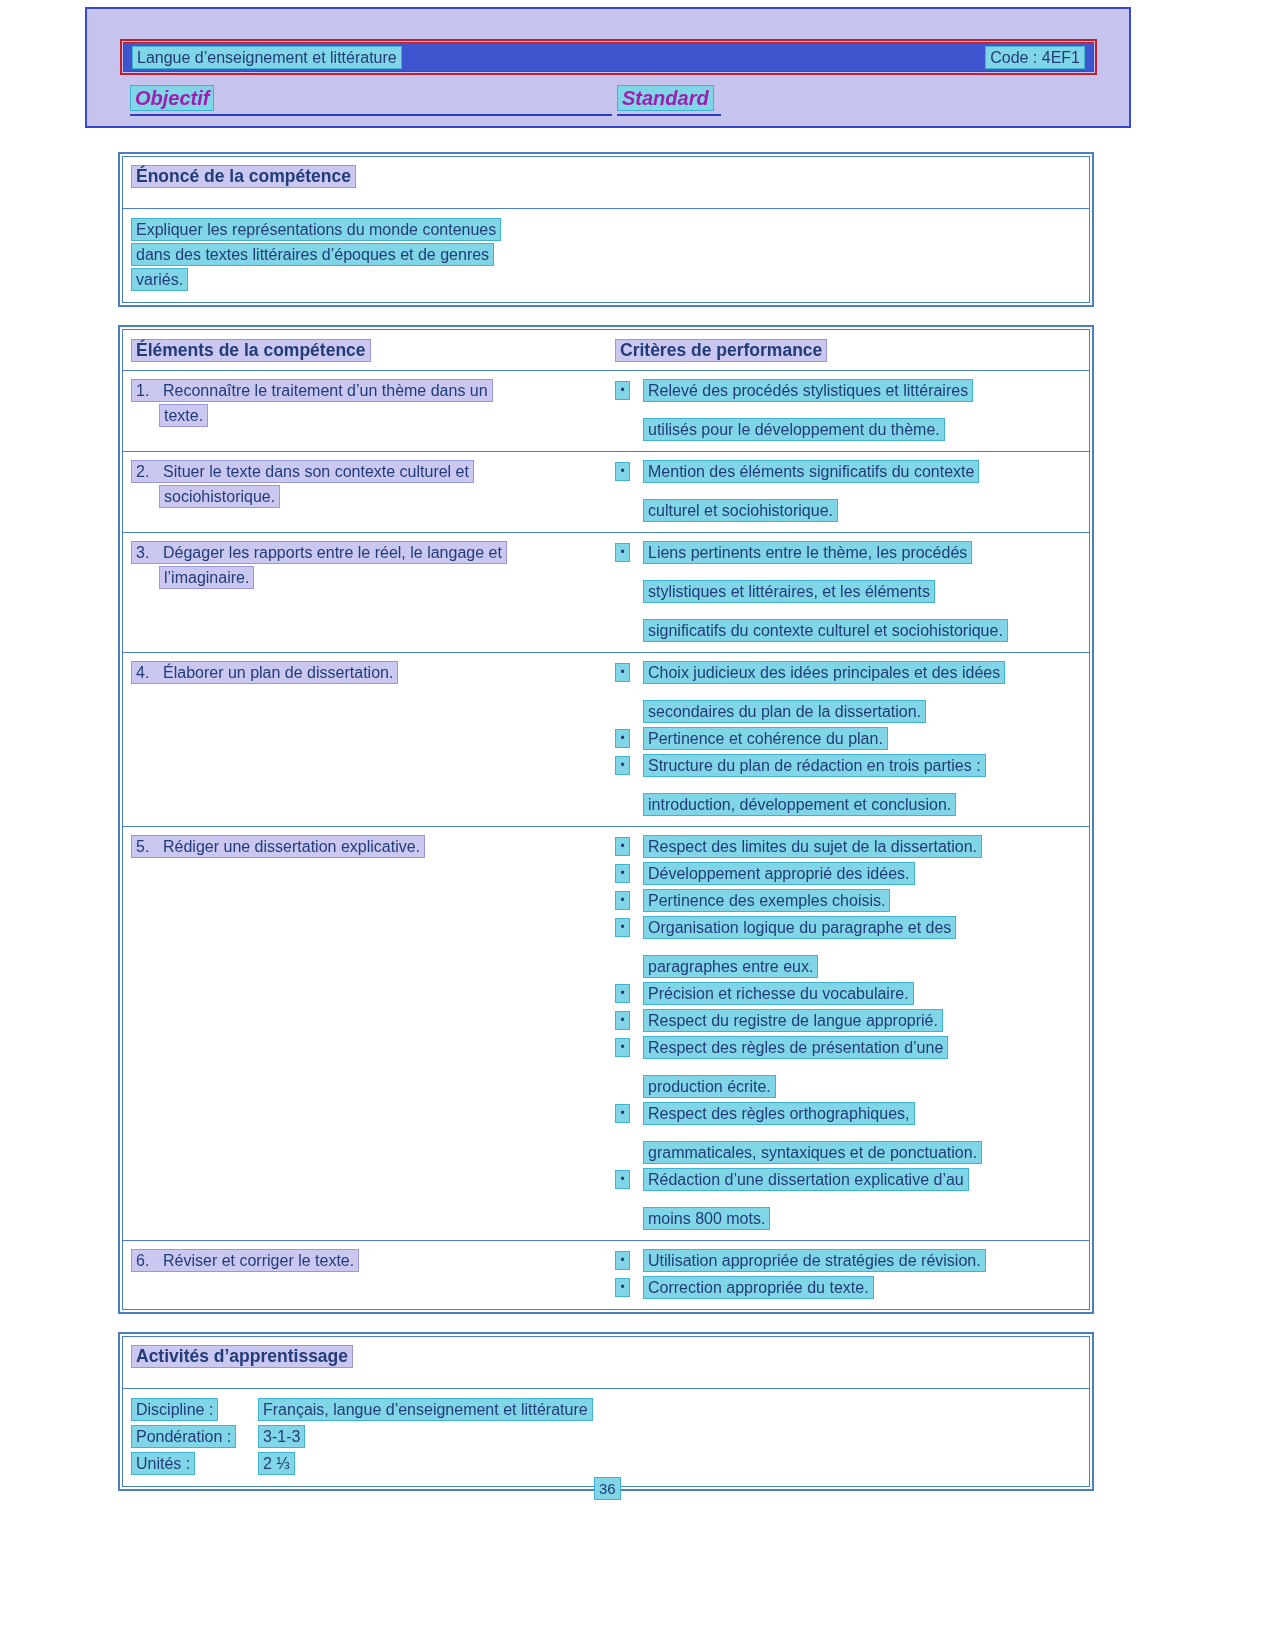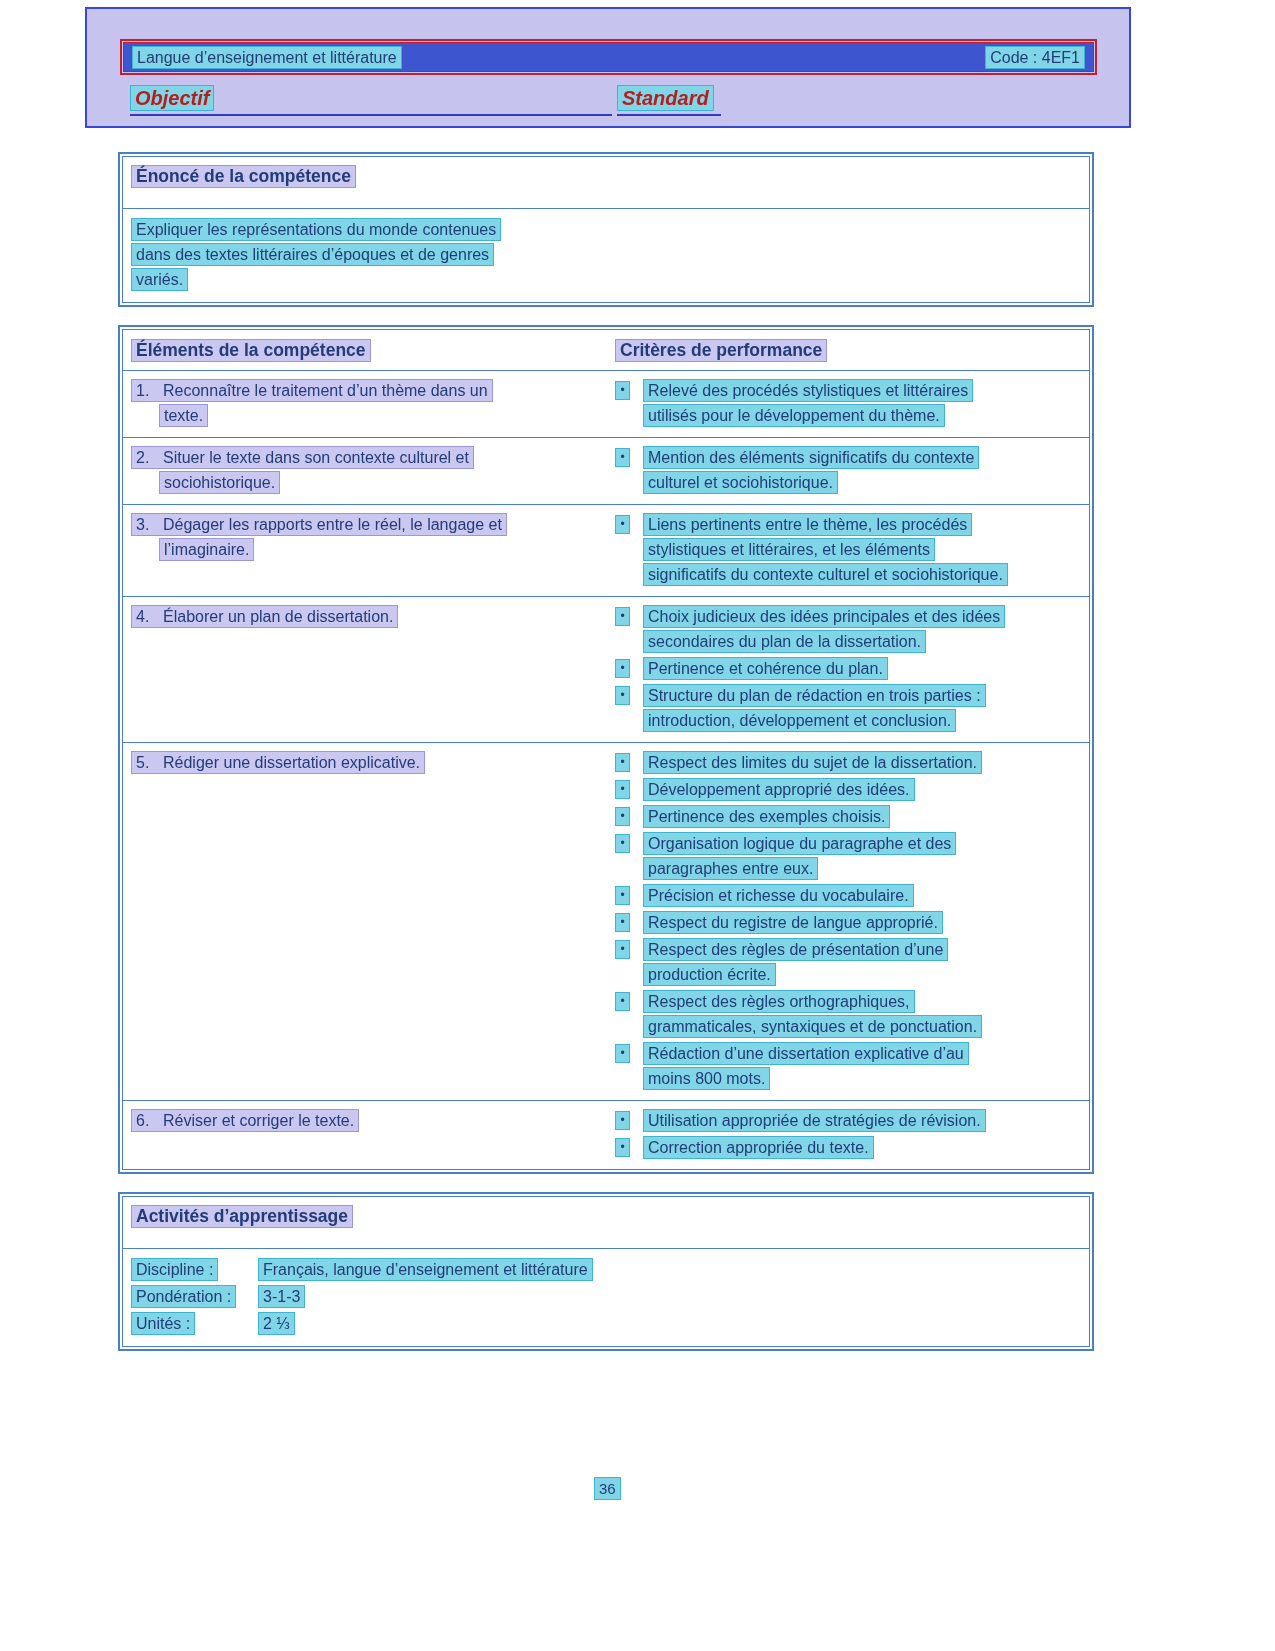--- a/index.html
+++ b/index.html
@@ -32,21 +32,21 @@
     border:1px solid #c41f2f; background:#3d56cf; height:30px;
     display:flex; align-items:center; justify-content:space-between;
     padding:0 8px; font-size:16px;
   }
   .obj-std-row {
     display:flex; margin:10px 0 0 10px;
     font-size:20px; font-weight:bold; font-style:italic; color:#2e3ec2;
   }
   .objectif-wrap { width:482px; border-bottom:2px solid #2e3ec2; padding-bottom:3px; }
   .standard-wrap { width:104px; border-bottom:2px solid #2e3ec2; padding-bottom:3px; margin-left:5px; }
-  .obj-std-row .hl { color:#b91c1c; line-height:22px; }
+  .obj-std-row .hl { color:#a21caf; line-height:22px; }
 
   
   .panel { margin-left:118px; width:976px; border:2px solid #4a7fc1; padding:2px; background:#fff; }
   .mt-24 { margin-top:24px; }
   .mt-18 { margin-top:18px; }
   .panel-inner { border:1px solid #4a7fc1; }
   .panel-header { padding:8px 8px 20px; font-size:17.5px; font-weight:bold; border-bottom:1px solid #4a7fc1; }
   .panel-body { padding:9px 8px 11px; font-size:16px; }
 
   .linestack { display:flex; flex-direction:column; align-items:flex-start; gap:2px; }
@@ -61,21 +61,21 @@
   .indent { margin-left:28px; }
   .num { display:inline-block; min-width:27px; }
 
   .crit { display:flex; align-items:flex-start; gap:13px; }
   .crit + .crit { margin-top:4px; }
   .bullet {
     flex:0 0 auto; width:15px; height:19px; padding:0;
     display:flex; align-items:center; justify-content:center;
     font-size:12px; margin-top:2px; color:#223c77;
   }
-  .lines { display:flex; flex-direction:column; align-items:flex-start; gap:2px; }
+  .lines { display:flex; flex-direction:column; align-items:flex-start; gap:16px; }
 
   
   .act-row { display:flex; align-items:flex-start; margin-bottom:4px; font-size:16px; }
   .act-row:last-child { margin-bottom:0; }
   .act-label { flex:0 0 127px; }
 
   .page-number-wrap { position:absolute; top:1477px; left:594px; font-size:15px; }
 </style>
 </head>
 <body>

